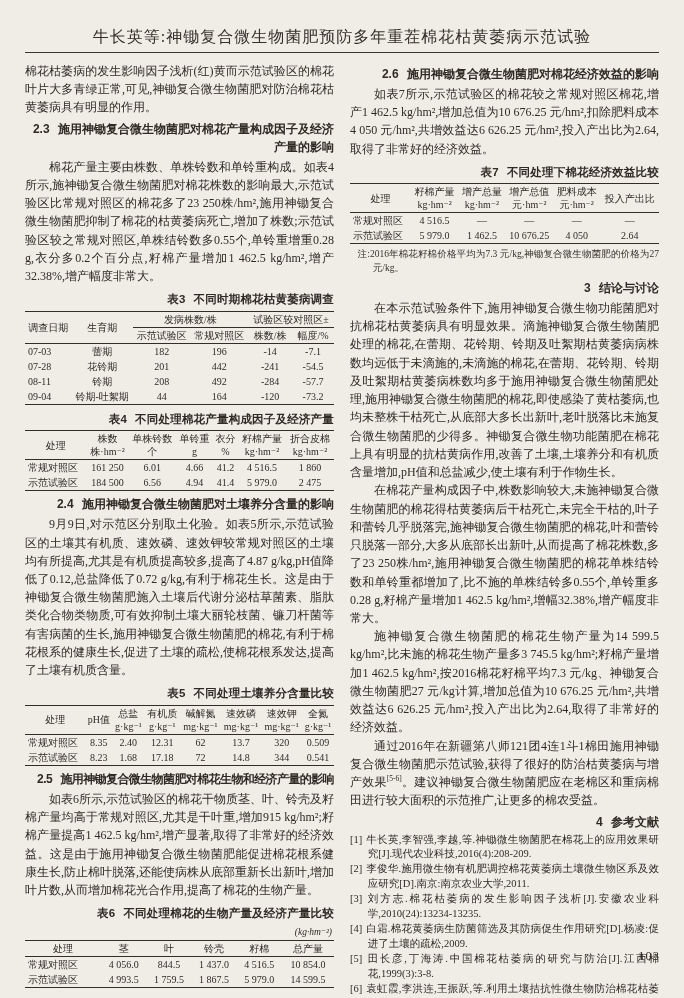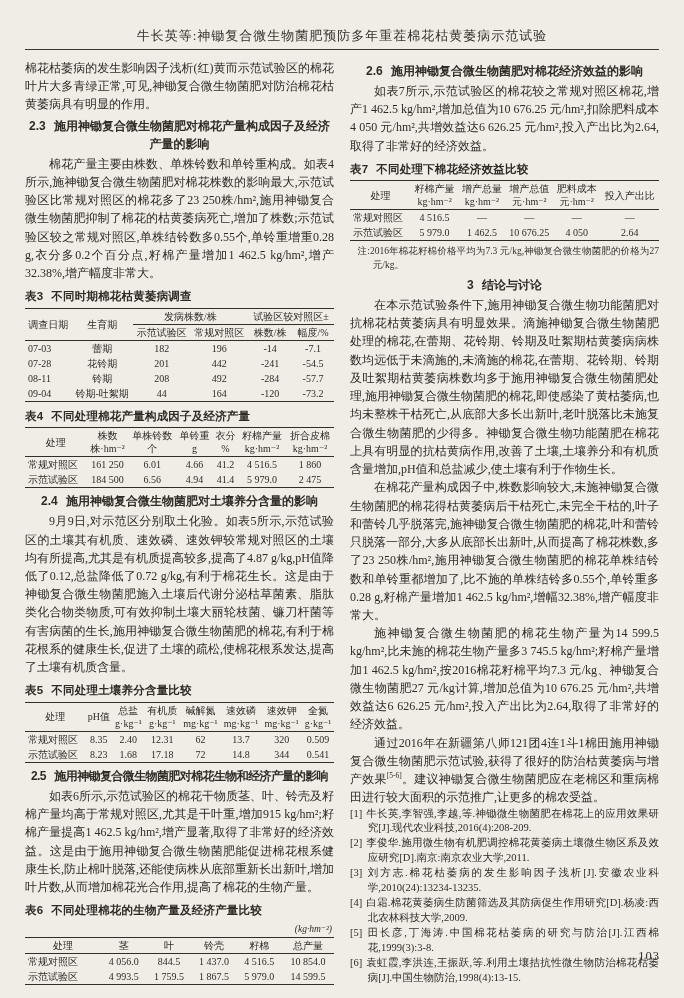--- a/index.html
+++ b/index.html
@@ -7,38 +7,38 @@
     width:684px;height:998px;
     background:#e9e6e0;
     font-family:"Liberation Serif","DejaVu Serif",serif;
     color:#2f2a24;
   }
   .page{
     position:relative;width:684px;height:998px;
     background:#f0ede7;overflow:hidden;box-sizing:border-box;
   }
   .running-head{
-    text-align:center;font-size:13px;letter-spacing:1px;
+    text-align:center;font-size:16px;letter-spacing:1px;
     padding-top:27px;color:#35302a;
   }
   .head-rule{border-bottom:1.3px solid #3a352e;margin:4px 25px 0 25px;}
   .columns{display:flex;gap:16px;padding:9px 25px 0 25px;align-items:flex-start;}
   .col{width:50%;font-size:12px;line-height:1.52;text-align:justify;}
   p.para{margin:0;text-indent:2em;}
   p.para.noindent{text-indent:0;}
   .sec-heading{
     font-family:"Liberation Sans","DejaVu Sans",sans-serif;
     font-weight:bold;font-size:12px;line-height:1.5;
-    margin:3px 0 2px 0;text-align:center;
+    margin:3px 0 2px 0;text-align:right;
   }
   .sec-heading .sec-num{margin-right:0.7em;}
   .sec-heading.tight{letter-spacing:-0.6px;}
   .table-title{
     font-family:"Liberation Sans","DejaVu Sans",sans-serif;
-    font-weight:bold;font-size:11.5px;text-align:left;
+    font-weight:bold;font-size:11.5px;text-align:right;
     margin:6px 0 2px 0;letter-spacing:0.2px;
   }
   .table-title .tbl-label{margin-right:0.7em;}
   .unit-note{font-size:9.5px;text-align:right;margin:0 2px -1px 0;font-style:italic;}
   table.paper-table{
     width:100%;border-collapse:collapse;
     font-size:10px;line-height:1.3;
     border-top:1.4px solid #322d27;border-bottom:1.4px solid #322d27;
     margin:2px 0 4px 0;
   }
@@ -298,25 +298,28 @@
       <div class="table-note">注:2016年棉花籽棉价格平均为7.3 元/kg,神锄复合微生物菌肥的价格为27 元/kg。</div>
 
       <div class="sec-heading">
         <span class="sec-num">3</span><span>结论与讨论</span>
       </div>
       <p class="para">在本示范试验条件下,施用神锄复合微生物功能菌肥对抗棉花枯黄萎病具有明显效果。滴施神锄复合微生物菌肥处理的棉花,在蕾期、花铃期、铃期及吐絮期枯黄萎病病株数均远低于未滴施的,未滴施的棉花,在蕾期、花铃期、铃期及吐絮期枯黄萎病株数均多于施用神锄复合微生物菌肥处理,施用神锄复合微生物菌肥的棉花,即使感染了黄枯萎病,也均未整株干枯死亡,从底部大多长出新叶,老叶脱落比未施复合微生物菌肥的少得多。神锄复合微生物功能菌肥在棉花上具有明显的抗枯黄病作用,改善了土壤,土壤养分和有机质含量增加,pH值和总盐减少,使土壤有利于作物生长。</p>
       <p class="para">在棉花产量构成因子中,株数影响较大,未施神锄复合微生物菌肥的棉花得枯黄萎病后干枯死亡,未完全干枯的,叶子和蕾铃几乎脱落完,施神锄复合微生物菌肥的棉花,叶和蕾铃只脱落一部分,大多从底部长出新叶,从而提高了棉花株数,多了23 250株/hm²,施用神锄复合微生物菌肥的棉花单株结铃数和单铃重都增加了,比不施的单株结铃多0.55个,单铃重多0.28 g,籽棉产量增加1 462.5 kg/hm²,增幅32.38%,增产幅度非常大。</p>
       <p class="para">施神锄复合微生物菌肥的棉花生物产量为14 599.5 kg/hm²,比未施的棉花生物产量多3 745.5 kg/hm²;籽棉产量增加1 462.5 kg/hm²,按2016棉花籽棉平均7.3 元/kg、神锄复合微生物菌肥27 元/kg计算,增加总值为10 676.25 元/hm²,共增效益达6 626.25 元/hm²,投入产出比为2.64,取得了非常好的经济效益。</p>
       <p class="para"><span>通过2016年在新疆第八师121团4连1斗1棉田施用神锄复合微生物菌肥示范试验,获得了很好的防治枯黄萎病与增产效果</span><sup class="cite">[5-6]</sup><span>。建议神锄复合微生物菌肥应在老棉区和重病棉田进行较大面积的示范推广,让更多的棉农受益。</span></p>
 
+      <div class="sec-heading">
+        <span class="sec-num">4</span><span>参考文献</span>
+      </div>
       <div class="refs">
           <div class="ref"><span class="ref-num">[1]</span><span>牛长英,李智强,李越,等.神锄微生物菌肥在棉花上的应用效果研究[J].现代农业科技,2016(4):208-209.</span></div>
           <div class="ref"><span class="ref-num">[2]</span><span>李俊华.施用微生物有机肥调控棉花黄萎病土壤微生物区系及效应研究[D].南京:南京农业大学,2011.</span></div>
           <div class="ref"><span class="ref-num">[3]</span><span>刘方志.棉花枯萎病的发生影响因子浅析[J].安徽农业科学,2010(24):13234-13235.</span></div>
-          <div class="ref"><span class="ref-num">[4]</span><span>白霜.棉花黄萎病生防菌筛选及其防病促生作用研究[D].杨凌:西北农林科技大学,2009.</span></div>
+          <div class="ref"><span class="ref-num">[4]</span><span>白霜.棉花黄萎病生防菌筛选及其防病促生作用研究[D].杨凌:促进了土壤的疏松,2009.</span></div>
           <div class="ref"><span class="ref-num">[5]</span><span>田长彦,丁海涛.中国棉花枯萎病的研究与防治[J].江西棉花,1999(3):3-8.</span></div>
           <div class="ref"><span class="ref-num">[6]</span><span>袁虹霞,李洪连,王振跃,等.利用土壤拮抗性微生物防治棉花枯萎病[J].中国生物防治,1998(4):13-15.</span></div>
         </div>
     </div>
 
   </div>
 
   <div class="page-number">103</div>
 </div>
 

